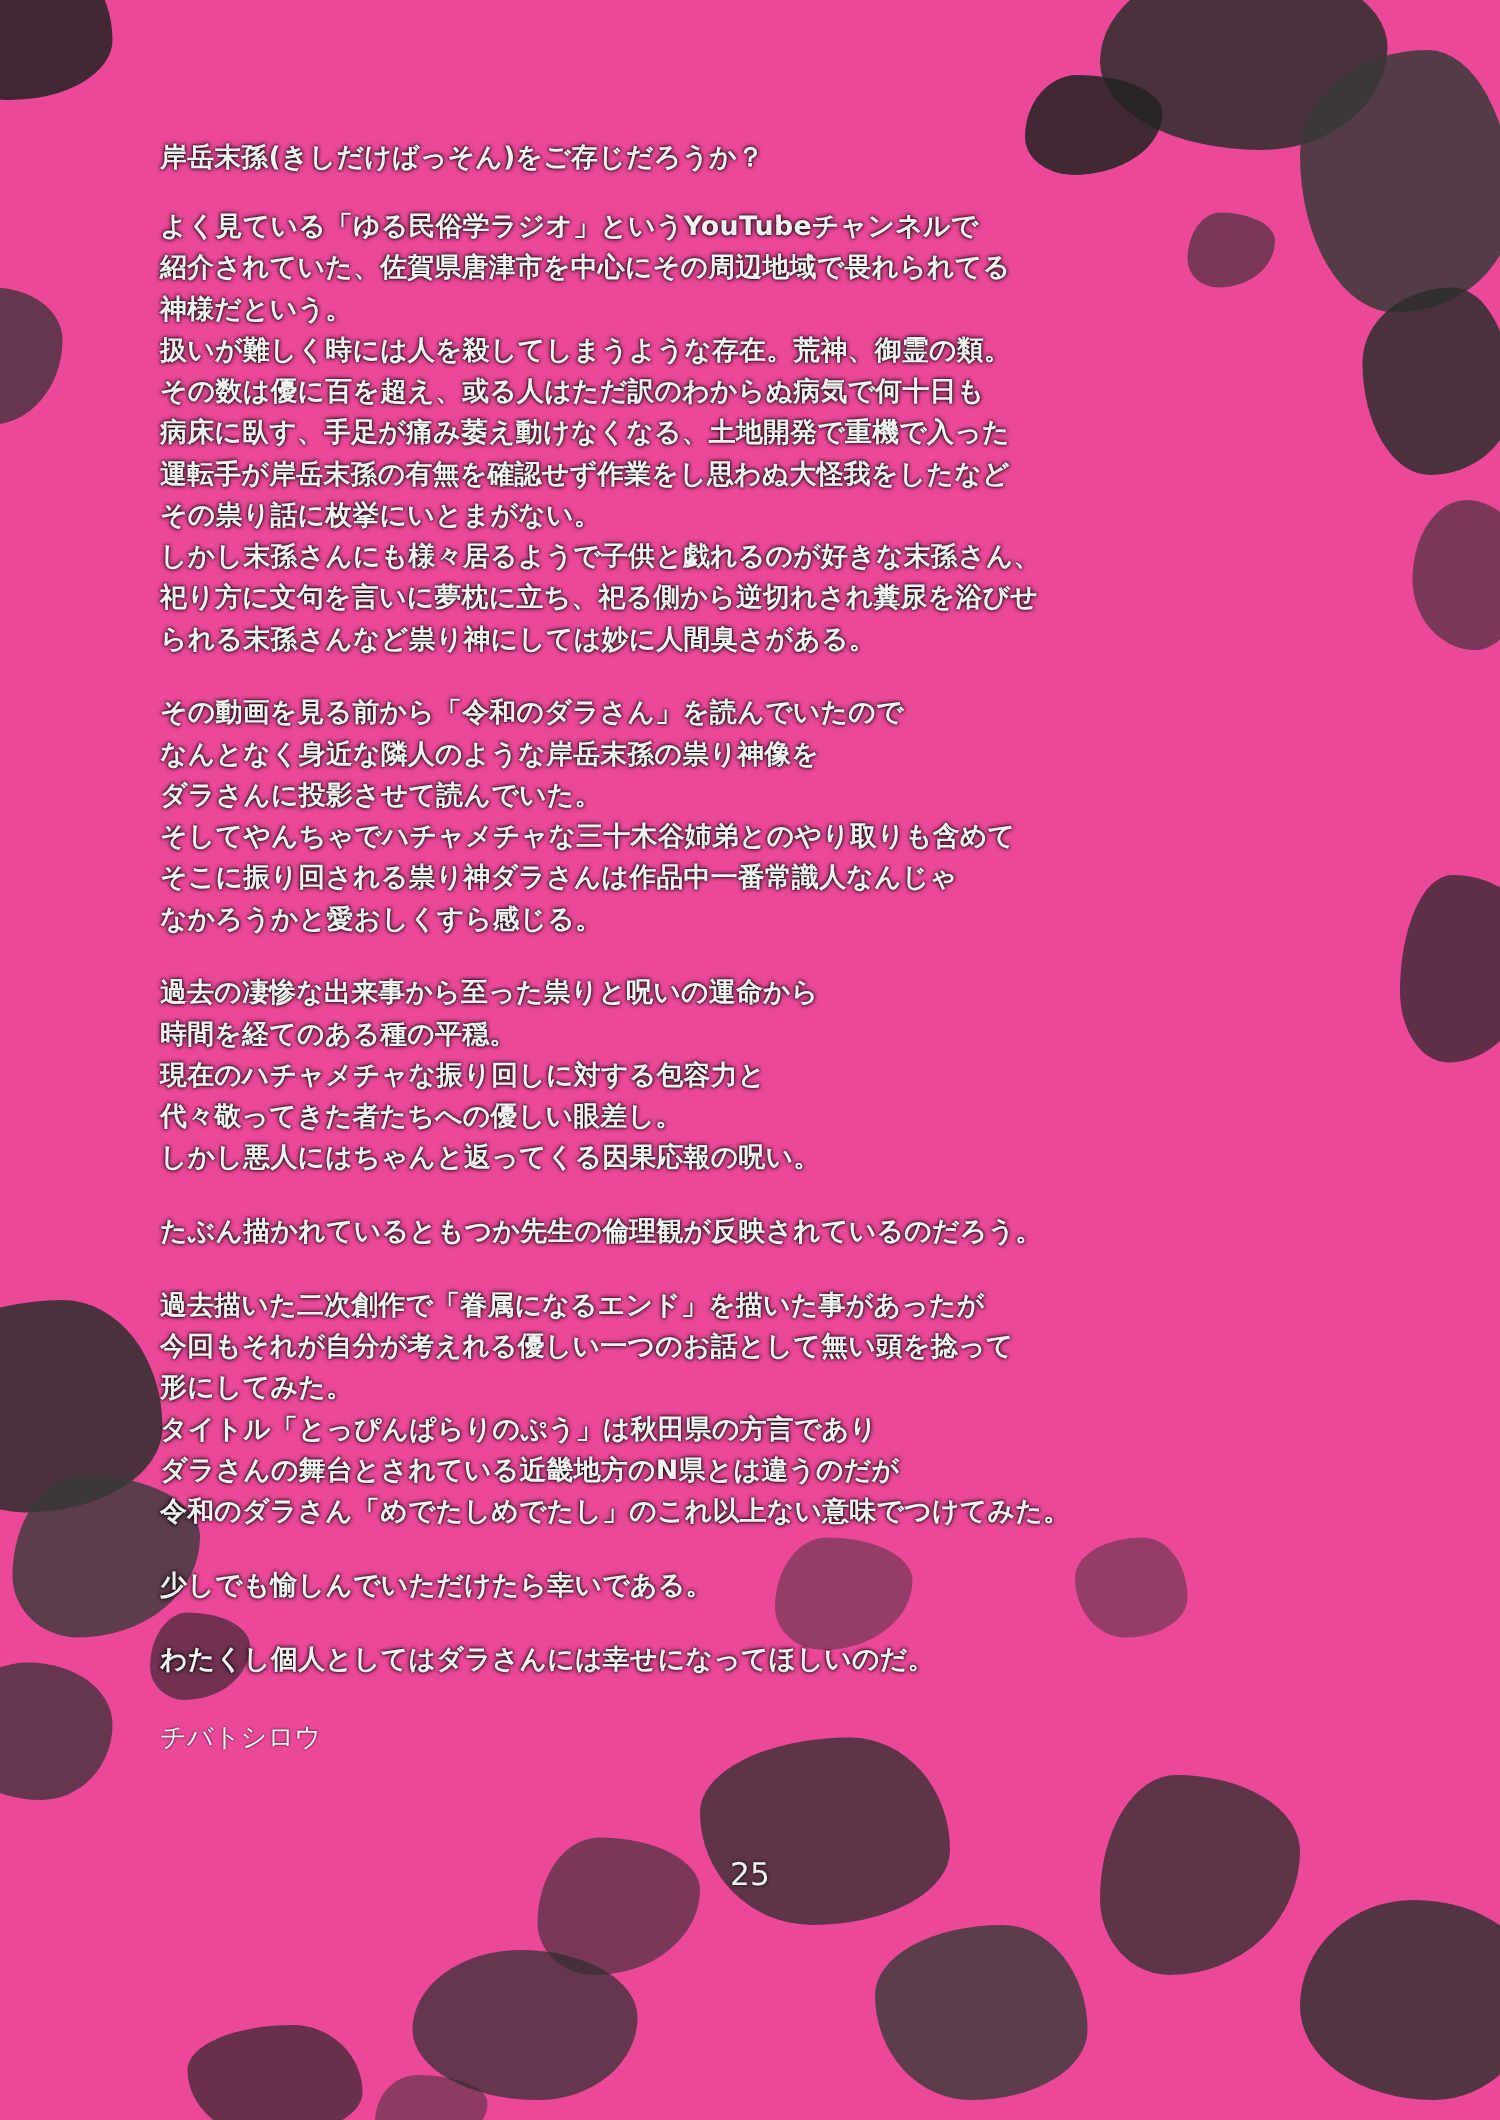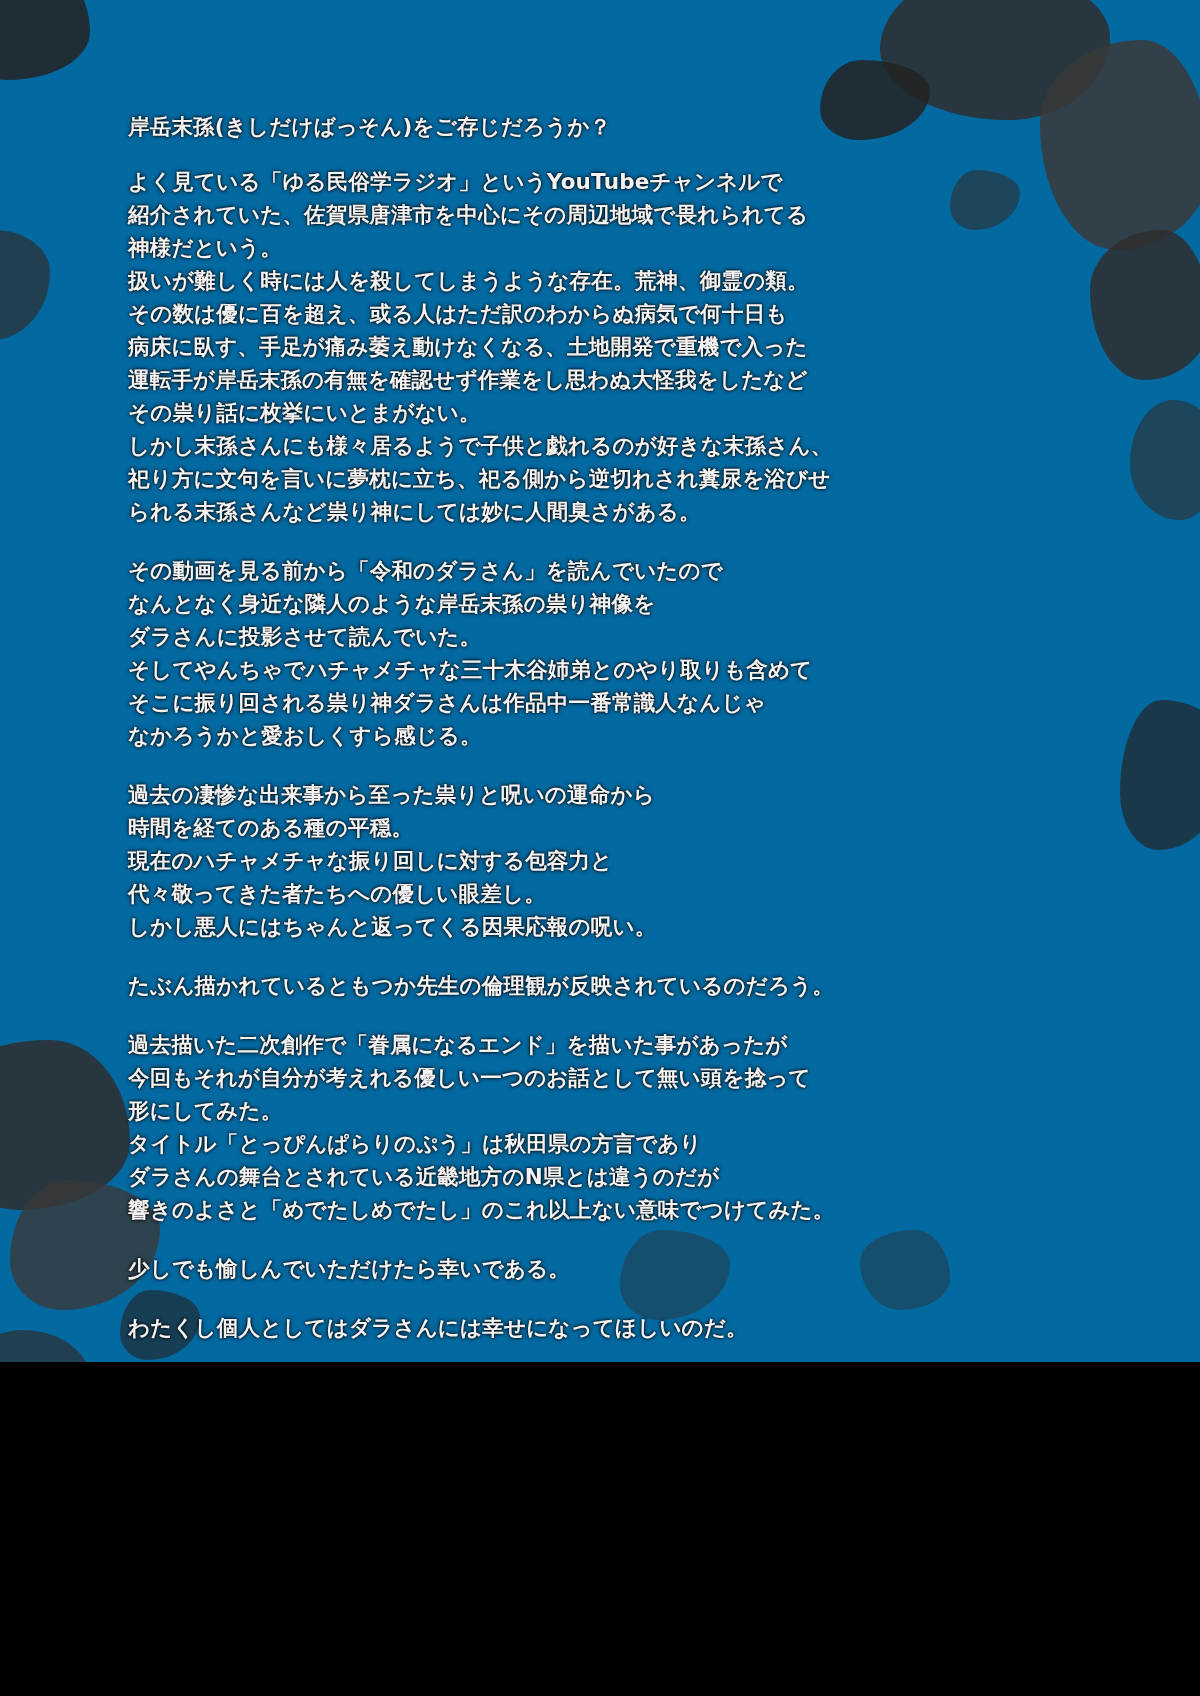--- a/index.html
+++ b/index.html
@@ -3,22 +3,22 @@
 <meta charset="utf-8">
 <style>
   html, body {
     margin: 0;
     padding: 0;
     background: #000000;
   }
   .page {
     position: relative;
     width: 1200px;
-    height: 1362px;
-    background: #0369a1;
+    height: 1696px;
+    background: #ec4899;
     overflow: hidden;
     font-family: "DejaVu Sans", "Liberation Sans", sans-serif;
   }
   
   .splatter {
     position: absolute;
     inset: 0;
     pointer-events: none;
   }
   .blob {
@@ -132,21 +132,21 @@
 時間を経てのある種の平穏。
 現在のハチャメチャな振り回しに対する包容力と
 代々敬ってきた者たちへの優しい眼差し。
 しかし悪人にはちゃんと返ってくる因果応報の呪い。</p>
     <p class="para bold">たぶん描かれているともつか先生の倫理観が反映されているのだろう。</p>
     <p class="para bold">過去描いた二次創作で「眷属になるエンド」を描いた事があったが
 今回もそれが自分が考えれる優しい一つのお話として無い頭を捻って
 形にしてみた。
 タイトル「とっぴんぱらりのぷう」は秋田県の方言であり
 ダラさんの舞台とされている近畿地方のN県とは違うのだが
-響きのよさと「めでたしめでたし」のこれ以上ない意味でつけてみた。</p>
+令和のダラさん「めでたしめでたし」のこれ以上ない意味でつけてみた。</p>
     <p class="para bold">少しでも愉しんでいただけたら幸いである。</p>
     <p class="para bold">わたくし個人としてはダラさんには幸せになってほしいのだ。</p>
     <div class="spacer-sm"></div>
     <p class="signature">チバトシロウ</p>
   </div>
 
   <div class="page-number">25</div>
 
 </div>
 

